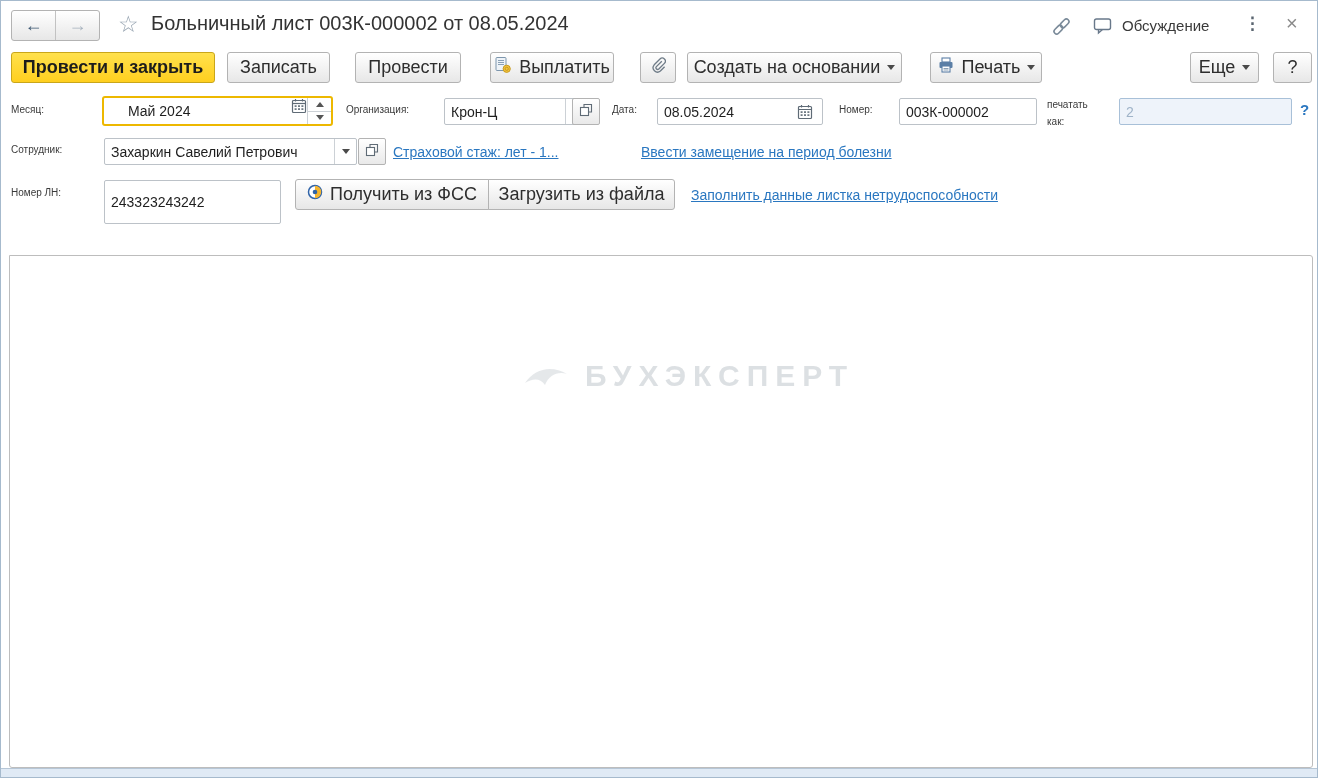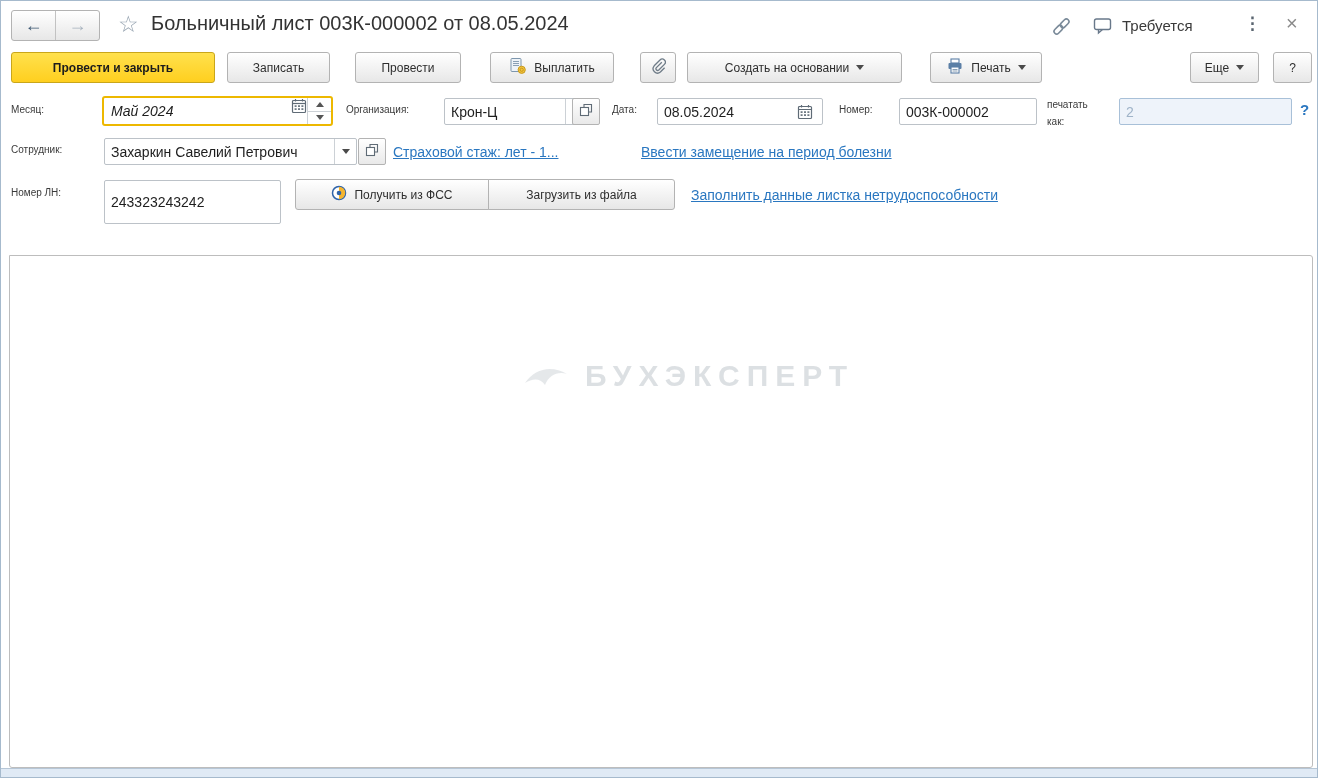--- a/index.html
+++ b/index.html
@@ -13,39 +13,39 @@
   .title{font-size:20px;color:#333;white-space:nowrap;}
   .link{font-size:14px;color:#2a77c0;text-decoration:underline;white-space:nowrap;cursor:pointer;}
   .link.dim{color:#85b0dc;}
   .help{color:#2a77c0;font-weight:bold;font-size:15px;cursor:pointer;}
   .red{color:#e81717;}
   .green{color:#15a058;}
   .gray{color:#9aa0a6;}
 
   .btn{box-sizing:border-box;display:flex;align-items:center;justify-content:center;gap:7px;
     height:31px;background:linear-gradient(#ffffff,#e7e7e7);border:1px solid #b3b3b3;
-    border-radius:3px;font-size:12px;color:#2e2e2e;padding:0 13px;white-space:nowrap;cursor:pointer;}
+    border-radius:3px;font-size:18px;color:#2e2e2e;padding:0 13px;white-space:nowrap;cursor:pointer;}
   .btn.primary{background:linear-gradient(#ffe14d,#ffcf1f);border-color:#c9a61a;font-weight:bold;color:#1c1c1c;}
   .btn.icononly{padding:0 9px;}
 
   .inp{box-sizing:border-box;border:1px solid #bcc2c8;border-radius:2px;background:#fff;
     font-size:14px;color:#1e1e1e;display:flex;align-items:center;padding:0 6px;height:27px;overflow:hidden;}
   .inp .val{flex:1;white-space:nowrap;overflow:hidden;}
   .inp.num .val{text-align:right;}
   .inp.disabled{background:#eef3fa;border-color:#a8c0d8;color:#9fb3c8;}
   .inp .icbtn{display:flex;align-items:center;justify-content:center;width:22px;align-self:stretch;cursor:pointer;flex:0 0 auto;}
   .ddcell{display:flex;align-items:center;justify-content:center;width:21px;align-self:stretch;
     border-left:1px solid #ccd1d6;margin:0 -6px 0 4px;cursor:pointer;flex:0 0 auto;}
   .caret{width:0;height:0;border-left:4px solid transparent;border-right:4px solid transparent;border-top:5px solid #4a4a4a;}
   .sqbtn{box-sizing:border-box;width:28px;height:27px;background:linear-gradient(#ffffff,#e9e9e9);
     border:1px solid #b3b3b3;border-radius:2px;display:flex;align-items:center;justify-content:center;cursor:pointer;}
 
   .focusgrp{box-sizing:border-box;border:2px solid #edb800;border-radius:3px;background:#fff;
     display:flex;align-items:stretch;height:30px;}
-  .focusgrp .val{flex:1;display:flex;align-items:center;padding-left:7px;font-size:14px;color:#1e1e1e;font-style:italic;}
+  .focusgrp .val{flex:1;display:flex;align-items:center;padding-left:24px;font-size:14px;color:#1e1e1e;}
   .spincol{width:23px;border-left:1px solid #ccd1d6;display:flex;flex-direction:column;flex:0 0 auto;}
   .spincol span{flex:1;display:flex;align-items:center;justify-content:center;cursor:pointer;}
   .tri-up{width:0;height:0;border-left:4px solid transparent;border-right:4px solid transparent;border-bottom:5px solid #555;}
   .tri-dn{width:0;height:0;border-left:4px solid transparent;border-right:4px solid transparent;border-top:5px solid #555;}
 
   .cb{box-sizing:border-box;width:17px;height:17px;border:1px solid #9aa2ab;border-radius:2px;background:#fff;
     display:flex;align-items:center;justify-content:center;font-size:13px;font-weight:bold;color:#00a150;cursor:pointer;}
   .cb.disabled{border-color:#c6ccd2;background:#fcfcfc;}
 
   .tabs{display:flex;align-items:flex-end;}
@@ -172,21 +172,21 @@
   <div class="abs hdricon" style="left:1050px;top:15px">
     <svg width="21" height="21" viewBox="0 0 20 20">
         <use href="#i-chain"></use>
       </svg>
   </div>
   <div class="abs hdricon" style="left:1092px;top:16px">
     <svg width="20" height="18" viewBox="0 0 20 18">
         <use href="#i-bubble"></use>
       </svg>
   </div>
-  <div class="abs lbl" style="left:1121px;top:16px;font-size:15px;cursor:pointer">Требуется</div>
+  <div class="abs lbl" style="left:1121px;top:16px;font-size:15px;cursor:pointer">Обсуждение</div>
   <div class="abs" style="left:1243px;top:12px;font-size:17px;font-weight:bold;color:#5a6570;cursor:pointer">⋮</div>
   <div class="abs" style="left:1285px;top:11px;font-size:20px;color:#8a8a8a;cursor:pointer">×</div>
 
   <div class="abs btn primary" style="left:10px;top:51px;width:204px">
     <span>Провести и закрыть</span>
   </div>
   <div class="abs btn" style="left:226px;top:51px;width:103px">
     <span>Записать</span>
   </div>
   <div class="abs btn" style="left:354px;top:51px;width:106px">

